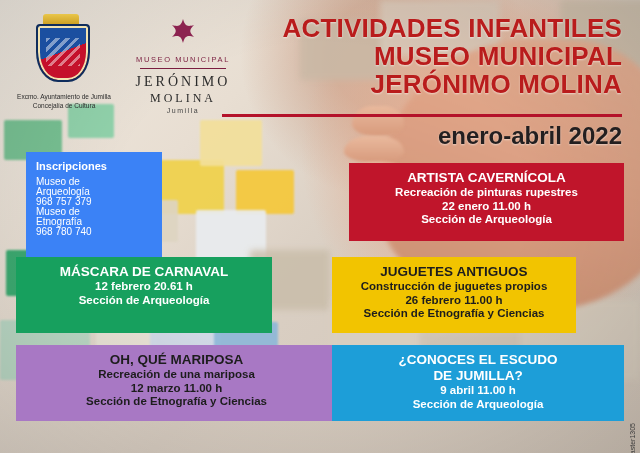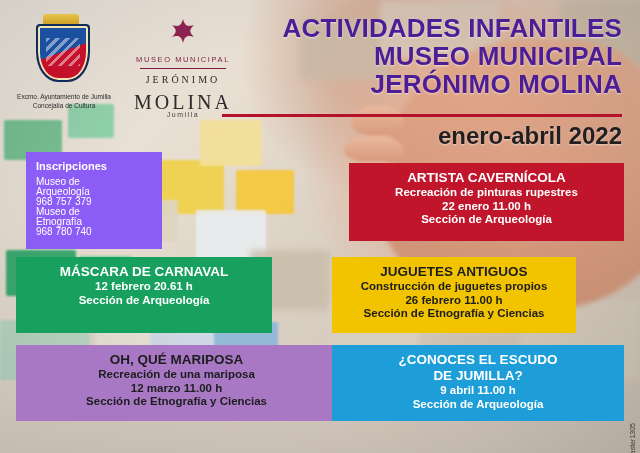--- a/index.html
+++ b/index.html
@@ -69,21 +69,21 @@
     position: absolute;
     left: 222px;
     top: 14px;
     width: 400px;
     text-align: right;
   }
   .title-line {
     font-size: 26px;
     line-height: 28px;
     font-weight: bold;
-    color: #4c1d95;
+    color: #b91c1c;
     letter-spacing: 0.2px;
     text-shadow: 0 1px 2px rgba(255,255,255,0.55);
   }
   .title-rule {
     position: absolute;
     right: 18px;
     top: 114px;
     width: 400px;
     height: 3px;
     background: #b4122a;
@@ -159,47 +159,46 @@
     color: #7a1d3f;
     font-variant: small-caps;
   }
   .museum-rule {
     width: 86px; height: 1px;
     background: #7a1d3f;
     margin: 4px auto 5px;
   }
   .museum-jm1 {
     font-family: "Liberation Serif", serif;
-    font-size: 10px;
+    font-size: 14px;
     letter-spacing: 3px;
     color: #2b2b2b;
   }
   .museum-jm2 {
     font-family: "Liberation Serif", serif;
-    font-size: 20px;
+    font-size: 12px;
     letter-spacing: 3px;
     color: #2b2b2b;
     line-height: 17px;
-    margin-top: 9px;
   }
   .museum-jm3 {
     font-size: 7px;
     letter-spacing: 1.5px;
     color: #444;
   }
 
   
   .contact {
     position: absolute;
     left: 26px;
     top: 152px;
     width: 136px;
-    background: #8b5cf6;
+    background: #3b82f6;
     color: #ffffff;
-    padding: 8px 10px 12px 10px;
+    padding: 8px 10px 20px 10px;
     box-sizing: border-box;
   }
   .contact h4 {
     margin: 0 0 5px 0;
     font-size: 11px;
     font-weight: bold;
   }
   .contact p {
     margin: 0;
     font-size: 10px;

